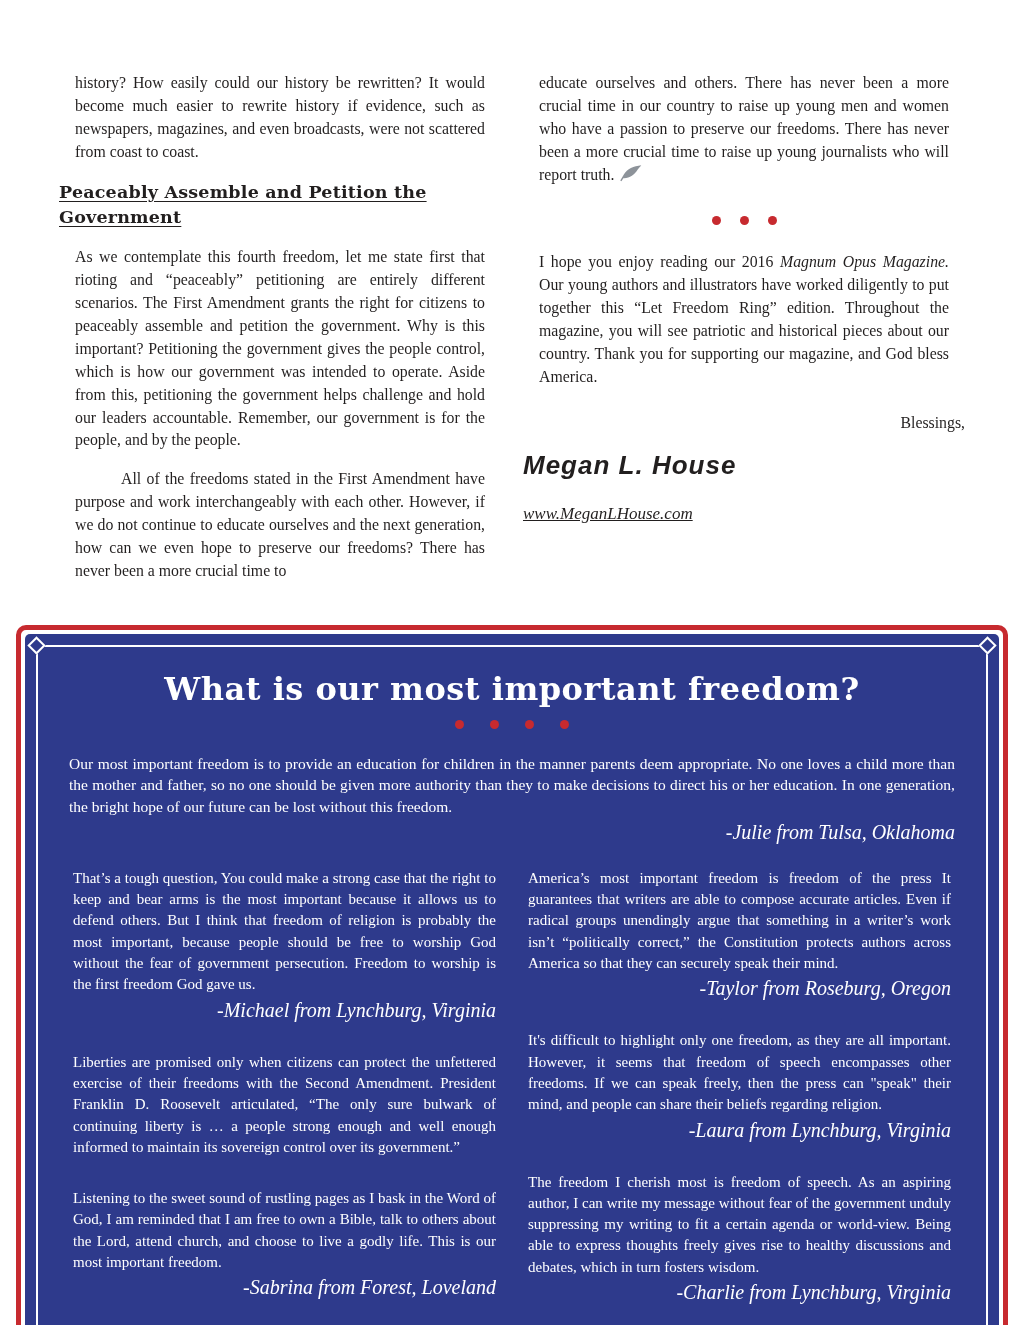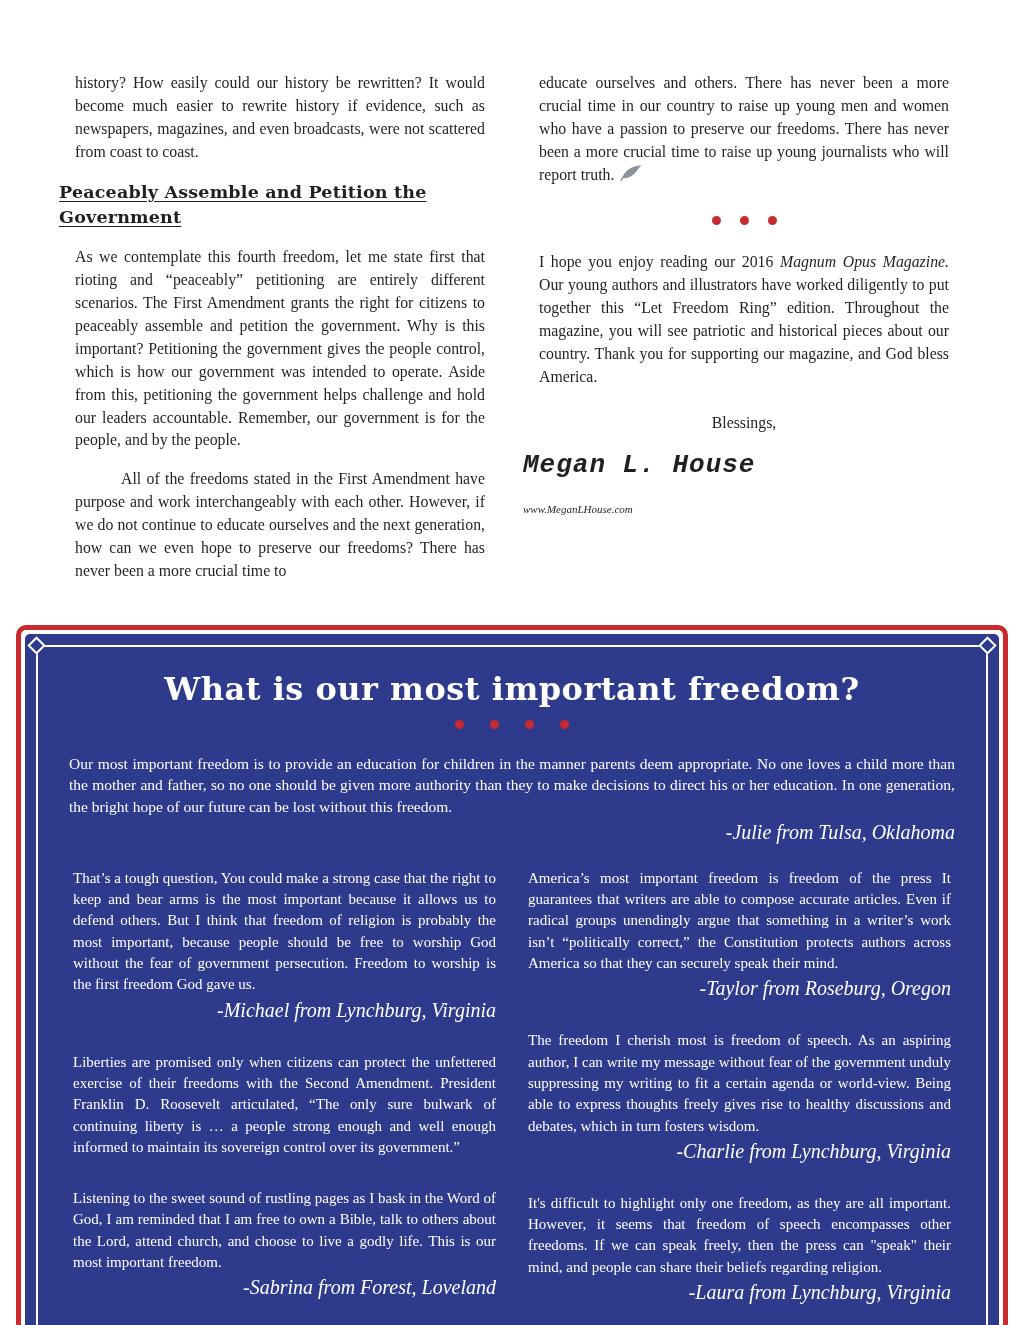--- a/index.html
+++ b/index.html
@@ -18,26 +18,26 @@
     margin:15px 0 4px 0; text-align:left; letter-spacing:0.2px;
     text-decoration:underline; text-underline-offset:3px;
   }
   .indent { text-indent:46px; }
   .quill { display:inline-block; }
   .quill svg { width:24px; height:17px; vertical-align:-2px; fill:#8d939a; }
   .dots { display:flex; justify-content:center; }
   .dot { width:9px; height:9px; border-radius:50%; background:var(--red); }
   .dots.three { gap:19px; margin:30px 0 26px 0; }
   .dots.four { gap:26px; margin:12px 0 24px 0; }
-  .blessings { margin-top:23px; text-align:center; }
+  .blessings { margin-top:23px; text-align:right; }
   .signature {
-    font-family:Liberation Mono, monospace; font-style:italic; font-weight:700;
+    font-family:Liberation Sans, sans-serif; font-style:italic; font-weight:700;
     font-size:26px; margin-top:12px; letter-spacing:1px;
   }
-  .website { font-style:italic; font-size:11px; margin-top:18px; }
+  .website { font-style:italic; font-size:17px; margin-top:18px;text-decoration:underline; }
 
   .freedom-box {
     margin:26px 16px 0 16px; border:5px solid var(--red);
     border-radius:10px; padding:4px; background:#ffffff;
   }
   .box-blue {
     background:var(--blue); border-radius:5px; position:relative;
     min-height:723px; padding:26px 44px 10px 44px; color:#ffffff;
   }
   .inner-frame { position:absolute; inset:11px; border:2px solid #ffffff; border-radius:2px; pointer-events:none; }
@@ -132,26 +132,26 @@
             <div class="attribution">-Sabrina from Forest, Loveland</div>
           </div>
         </div>
 
         <div class="qcol">
           <div class="quote">
             <p>America’s most important freedom is freedom of the press It guarantees that writers are able to compose accurate articles. Even if radical groups unendingly argue that something in a writer’s work isn’t “politically correct,” the Constitution protects authors across America so that they can securely speak their mind.</p>
             <div class="attribution">-Taylor from Roseburg, Oregon</div>
           </div>
           <div class="quote">
+            <p>It's difficult to highlight only one freedom, as they are all important. However, it seems that freedom of speech encompasses other freedoms. If we can speak freely, then the press can "speak" their mind, and people can share their beliefs regarding religion.</p>
+            <div class="attribution">-Laura from Lynchburg, Virginia</div>
+          </div>
+          <div class="quote">
             <p>The freedom I cherish most is freedom of speech. As an aspiring author, I can write my message without fear of the government unduly suppressing my writing to fit a certain agenda or world-view. Being able to express thoughts freely gives rise to healthy discussions and debates, which in turn fosters wisdom.</p>
             <div class="attribution">-Charlie from Lynchburg, Virginia</div>
-          </div>
-          <div class="quote">
-            <p>It's difficult to highlight only one freedom, as they are all important. However, it seems that freedom of speech encompasses other freedoms. If we can speak freely, then the press can "speak" their mind, and people can share their beliefs regarding religion.</p>
-            <div class="attribution">-Laura from Lynchburg, Virginia</div>
           </div>
         </div>
       </div>
 
       <div class="page-number">7</div>
     </div>
   </div>
 
 </div>
 

